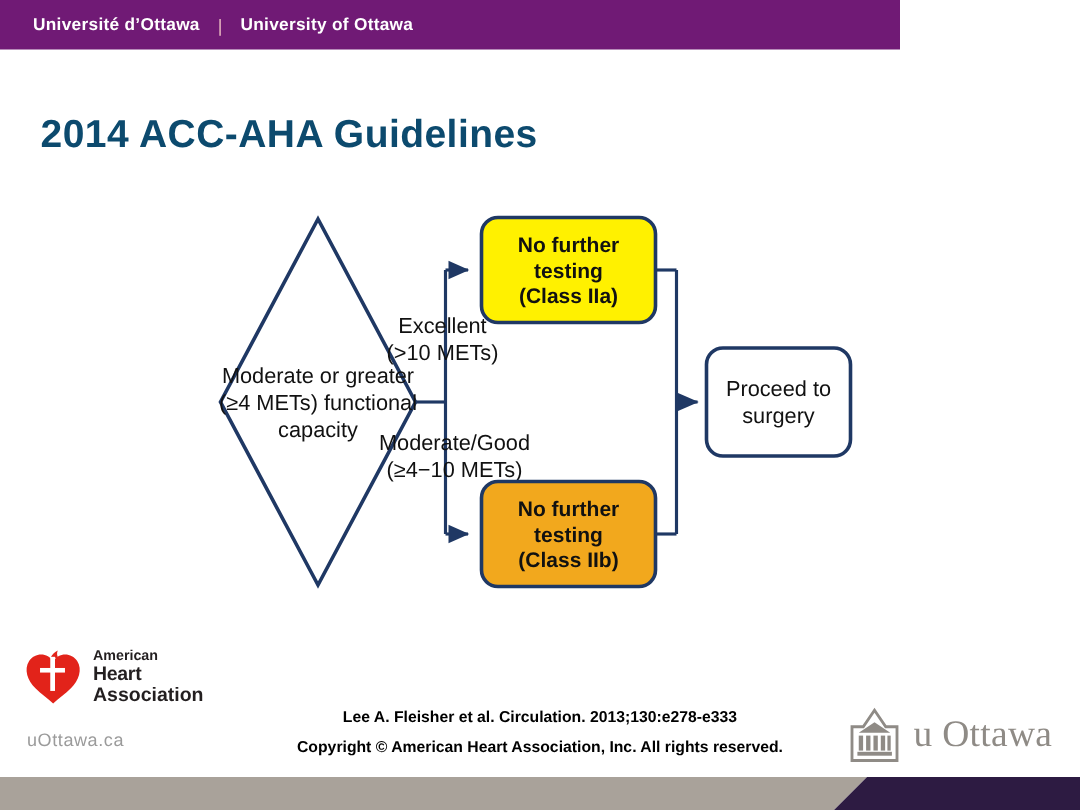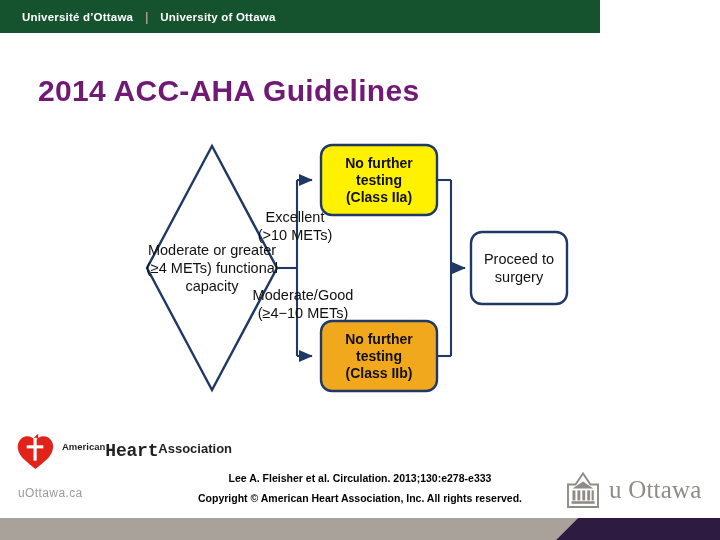--- a/index.html
+++ b/index.html
@@ -14,21 +14,21 @@
     overflow: hidden;
     font-family: "Liberation Sans", sans-serif;
   }
 
   
   .uo-header {
     position: absolute;
     left: 0; top: 0;
     width: 600px;
     height: 33px;
-    background: #14532d;
+    background: #701a75;
   }
   .uo-header-inner {
     position: absolute;
     left: 22px;
     top: 0;
     height: 33px;
     display: flex;
     align-items: center;
     gap: 12px;
   }
@@ -42,25 +42,25 @@
   .uo-header-inner .divider {
     color: #e8b9c0;
     font-size: 12px;
     font-weight: normal;
     line-height: 1;
   }
 
   
   .slide-title {
     position: absolute;
-    left: 38px;
+    left: 27px;
     top: 74px;
-    font-size: 30px;
-    font-weight: bold;
-    color: #701a75;
+    font-size: 26px;
+    font-weight: bold;
+    color: #0c4a6e;
     letter-spacing: 0.3px;
     white-space: nowrap;
   }
 
   
   .diagram {
     position: absolute;
     left: 140px;
     top: 128px;
     width: 450px;
@@ -81,31 +81,31 @@
     top: 428px;
     width: 130px;
     height: 46px;
     display: flex;
     align-items: center;
     gap: 6px;
   }
   .aha-logo .aha-mark { width: 42px; height: 42px; flex: 0 0 42px; }
   .aha-logo .aha-words {
     display: flex;
-    flex-direction: row;
+    flex-direction: column;
     justify-content: flex-start;
     line-height: 1.04;
   }
   .aha-logo .aha-words span {
     color: #231f20;
     font-weight: bold;
     white-space: nowrap;
   }
   .aha-l1 { font-size: 9.5px; }
-  .aha-l2 { font-size: 18px; letter-spacing: -0.2px; font-family: Liberation Mono, monospace; }
+  .aha-l2 { font-size: 13px; letter-spacing: -0.2px; }
   .aha-l3 { font-size: 13px; }
 
   
   .uottawa-ca {
     position: absolute;
     left: 18px;
     top: 486px;
     font-size: 12px;
     color: #9b9b9b;
     letter-spacing: 0.4px;

